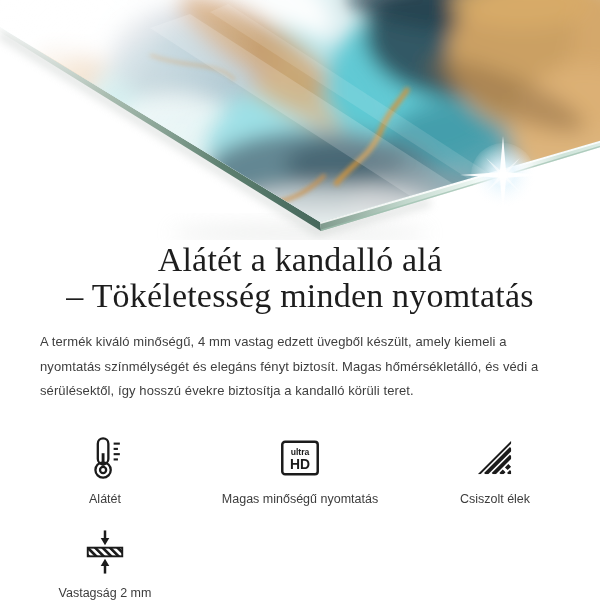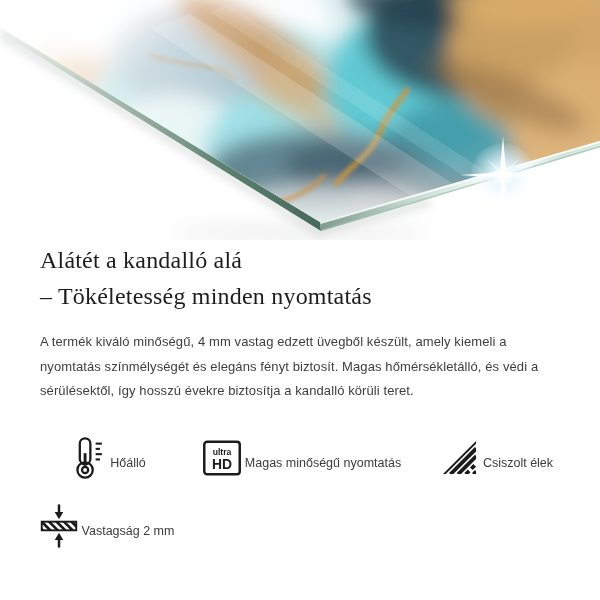--- a/index.html
+++ b/index.html
@@ -13,42 +13,43 @@
     background:var(--page-bg);
     font-family:"Liberation Sans","DejaVu Sans",sans-serif;
   }
   .hero{position:relative;width:600px;height:240px;}
   .hero svg{display:block;}
   .content{padding:0 40px;}
   h1.title{
     margin:2px 0 16px;
     font-family:"Liberation Serif","DejaVu Serif",serif;
     font-weight:400;
-    font-size:24px;
+    font-size:34px;
     line-height:36px;
     color:var(--heading-text);
     letter-spacing:.2px;
+    text-align:center;
   }
   p.desc{
     margin:15px 0 12px;
     width:512px;
     font-size:13px;
     line-height:24.5px;
     color:var(--body-text);
     letter-spacing:.1px;
   }
   .features{
     margin-top:31px;
     margin-left:-10px;margin-right:-10px;
     display:grid;
     grid-template-columns:150px 240px 150px;
     row-gap:22px;
     justify-items:center;
   }
-  .feature{display:flex;flex-direction:row;align-items:center;}
+  .feature{display:flex;flex-direction:column;align-items:center;}
   .feature .ficon{width:46px;height:46px;color:var(--icon-stroke);}
   .feature .flabel{
     margin-top:11px;
     font-size:12.5px;
     line-height:15px;
     color:var(--label-text);
     white-space:nowrap;
   }
 </style>
 </head>
@@ -175,21 +176,21 @@
             <circle cx="22" cy="36.5" r="3.2"></circle>
           </g>
           <line x1="22" y1="19" x2="22" y2="32" stroke="currentColor" stroke-width="3"></line>
           <g stroke="currentColor" stroke-width="2.2">
             <line x1="33" y1="9" x2="39.5" y2="9"></line>
             <line x1="33" y1="14.5" x2="37.5" y2="14.5"></line>
             <line x1="33" y1="20" x2="39.5" y2="20"></line>
             <line x1="33" y1="25.5" x2="37.5" y2="25.5"></line>
           </g>
         </svg>
-        <div class="flabel">Hőálló</div>
+        <div class="flabel">Alátét</div>
       </div>
 
       <div class="feature">
         <svg class="ficon" viewBox="0 0 48 48">
           <rect x="5.5" y="7" width="37" height="34" rx="3" fill="none" stroke="currentColor" stroke-width="2.6"></rect>
           <text x="24" y="21" text-anchor="middle" fill="currentColor" font-size="9" font-weight="700" font-family="&quot;Liberation Sans&quot;,sans-serif">ultra</text>
           <text x="24" y="35.5" text-anchor="middle" fill="currentColor" font-size="14.5" font-weight="700" font-family="&quot;Liberation Sans&quot;,sans-serif">HD</text>
         </svg>
         <div class="flabel">Magas minőségű nyomtatás</div>
       </div>

